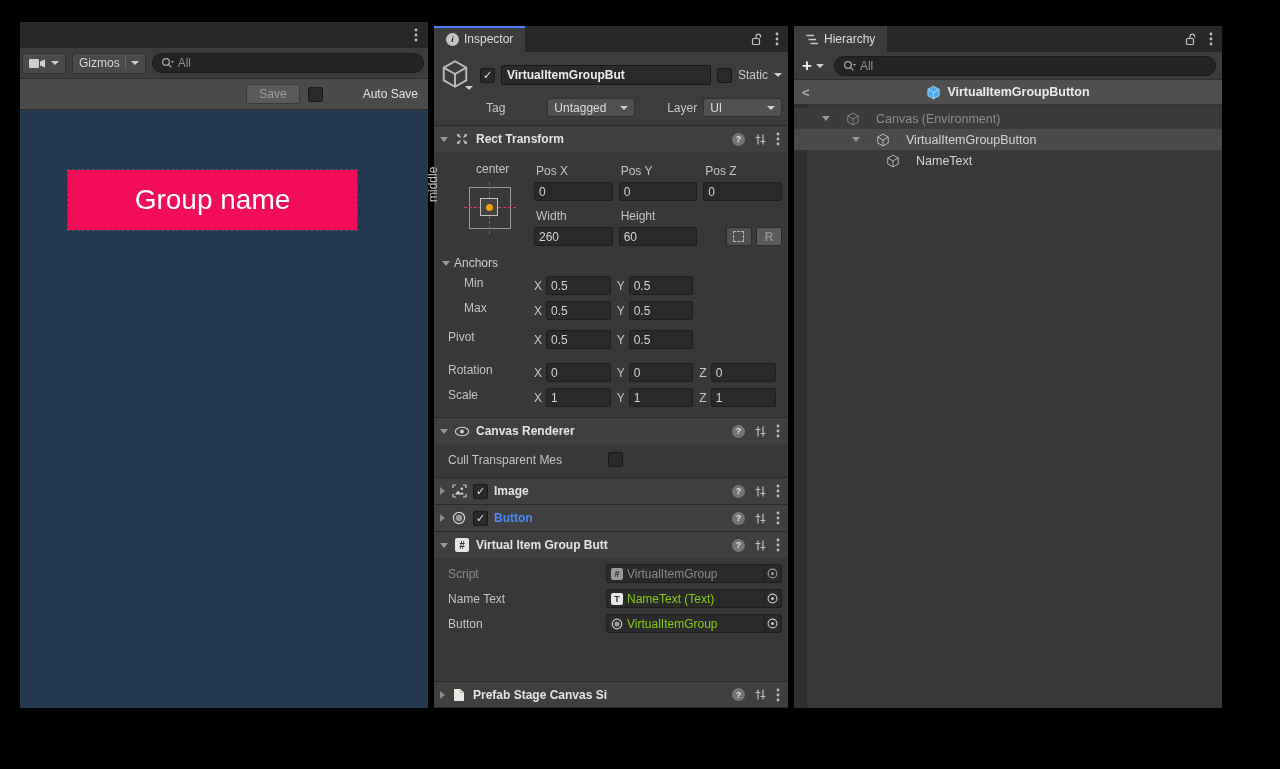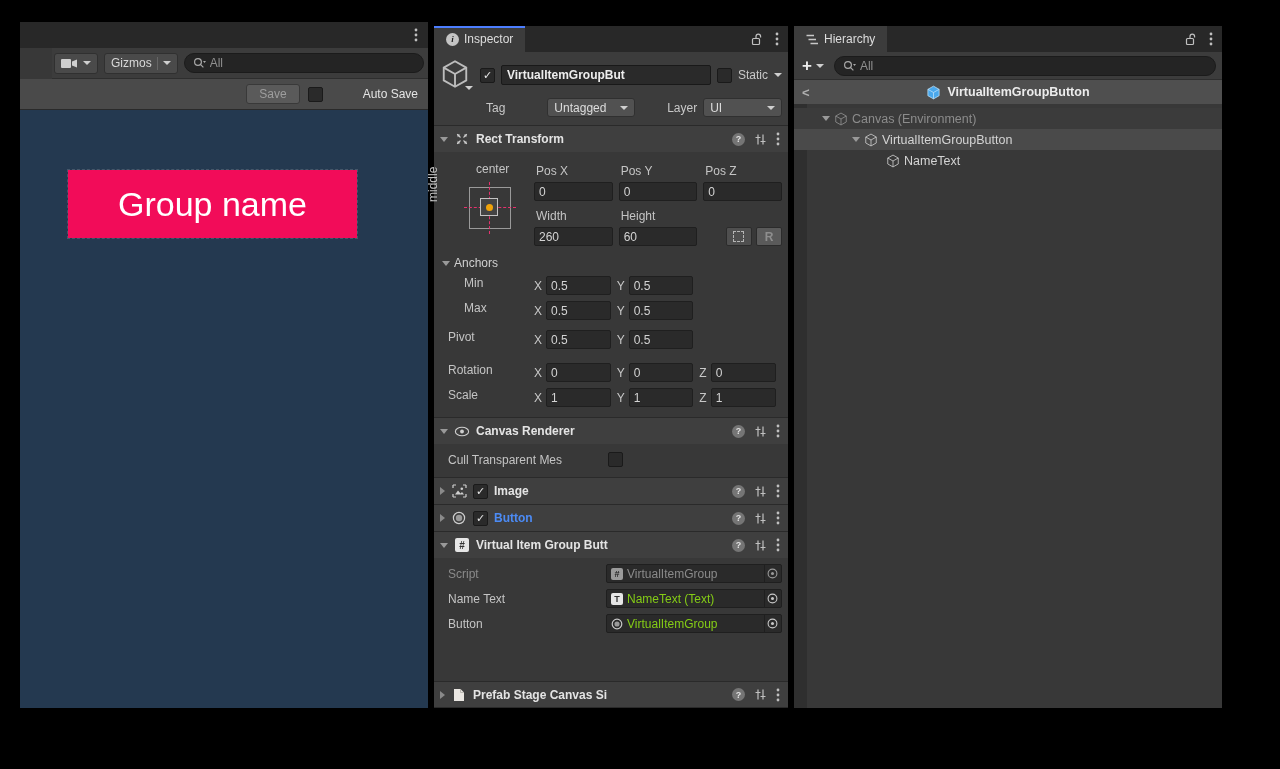--- a/index.html
+++ b/index.html
@@ -27,33 +27,33 @@
   .circle-icon.light { background:#C4C4C4; color:#1d1d1d; font-style:italic; font-family:"Liberation Serif",serif; }
   .dropdown { background:#515151; border:1px solid #303030; border-radius:3px; height:19px;
     display:flex; align-items:center; gap:6px; padding:0 6px; color:#DDD; }
   .dropdown .caret { margin-left:auto; }
   svg { display:block; }
   input { outline:none; }
 
   
   #scene { left:0; top:0; width:408px; height:686px; }
   .scene-strip { height:26px; background:#282828; display:flex; align-items:center; justify-content:flex-end; padding-right:10px; flex:0 0 auto; }
-  .scene-toolbar { height:31px; background:#3C3C3C; display:flex; align-items:center; gap:6px; padding:0 4px 0 2px; border-bottom:1px solid #2E2E2E; flex:0 0 auto;margin-left:32px; }
+  .scene-toolbar { height:31px; background:#3C3C3C; display:flex; align-items:center; gap:6px; padding:0 4px 0 2px; border-bottom:1px solid #2E2E2E; flex:0 0 auto; }
   .tool-btn { background:#4A4A4A; border:1px solid #303030; border-radius:3px; height:21px; display:flex; align-items:center; gap:5px; padding:0 6px; color:#D8D8D8; }
   .tool-btn .divider { width:1px; height:13px; background:#666; }
   .search { background:#242424; border:1px solid #1B1B1B; border-radius:10px; height:20px; flex:1 1 auto;
     display:flex; align-items:center; gap:4px; padding:0 8px; }
   .search input { background:transparent; border:none; color:#CFCFCF; font-size:12px; width:100%; font-family:inherit; }
   .search input::placeholder { color:#8F8F8F; }
   .save-bar { height:31px; background:#4A4A4A; display:flex; align-items:center; justify-content:flex-end; gap:8px; padding-right:10px; border-bottom:1px solid #2A2A2A; flex:0 0 auto; }
   .save-btn { background:#5A5A5A; border:1px solid #393939; border-radius:3px; height:20px; padding:0 12px; color:#9E9E9E; display:flex; align-items:center; }
   .save-bar .label { color:#E4E4E4;margin-left:32px; }
   .viewport { flex:1 1 auto; background:#243950; position:relative; }
-  .group-btn { position:absolute; left:48px; top:60px; width:289px; height:68px; background:#F20C59;
-    display:flex; align-items:center; justify-content:center; color:#FFF; font-size:34px; outline:1px dashed rgba(255,255,255,0.15); }
+  .group-btn { position:absolute; left:48px; top:60px; width:289px; height:60px; background:#F20C59;
+    display:flex; align-items:center; justify-content:center; color:#FFF; font-size:28px; outline:1px dashed rgba(255,255,255,0.15); }
 
   
   #inspector { left:414px; top:4px; width:354px; height:682px; }
   .go-header { background:#3C3C3C; padding:7px 6px 8px 6px; flex:0 0 auto; }
   .go-row1 { display:flex; align-items:center; gap:6px; }
   .go-cube { width:34px; height:32px; position:relative; flex:0 0 auto; }
   .go-cube .mini-caret { position:absolute; right:1px; bottom:1px; }
   .name-field { flex:1 1 auto; height:20px; background:#2A2A2A; border:1px solid #191919; border-radius:2px;
     color:#EDEDED; font-weight:bold; font-size:12px; padding:8px 5px; font-family:inherit; }
   .go-row2 { display:flex; align-items:center; gap:6px; margin-top:7px; padding-left:46px; }
@@ -109,21 +109,21 @@
 
   
   #hierarchy { left:774px; top:4px; width:428px; height:682px; }
   .h-toolbar { height:28px; background:#3C3C3C; display:flex; align-items:center; gap:8px; padding:0 6px; border-bottom:1px solid #2E2E2E; flex:0 0 auto; }
   .plus-btn { display:flex; align-items:center; gap:4px; color:#ECECEC; font-size:17px; font-weight:bold; padding:0 2px; }
   .prefab-bar { height:24px; background:#4F4F4F; display:flex; align-items:center; justify-content:center; gap:6px; position:relative; flex:0 0 auto; }
   .prefab-bar .back { position:absolute; left:8px; color:#B0B0B0; font-size:13px; font-weight:bold; }
   .prefab-bar .name { font-weight:bold; color:#ECECEC; font-size:12.5px; }
   .tree { flex:1 1 auto; position:relative; padding-top:4px; }
   .gutter { position:absolute; left:0; top:0; bottom:0; width:13px; background:#2F2F2F; }
-  .tree-row { height:21px; display:flex; align-items:center; gap:4px; position:relative; color:#D4D4D4; font-size:12.5px; }
+  .tree-row { height:21px; display:flex; align-items:center; gap:16px; position:relative; color:#D4D4D4; font-size:12.5px; }
   .tree-row.dimrow { background:#3B3B3B; color:#8C8C8C; }
   .tree-row.selected { background:#4A4A4A; }
 </style>
 </head>
 <body>
 
 <div class="window">
 
   <div class="panel" id="scene">
     <div class="scene-strip">

